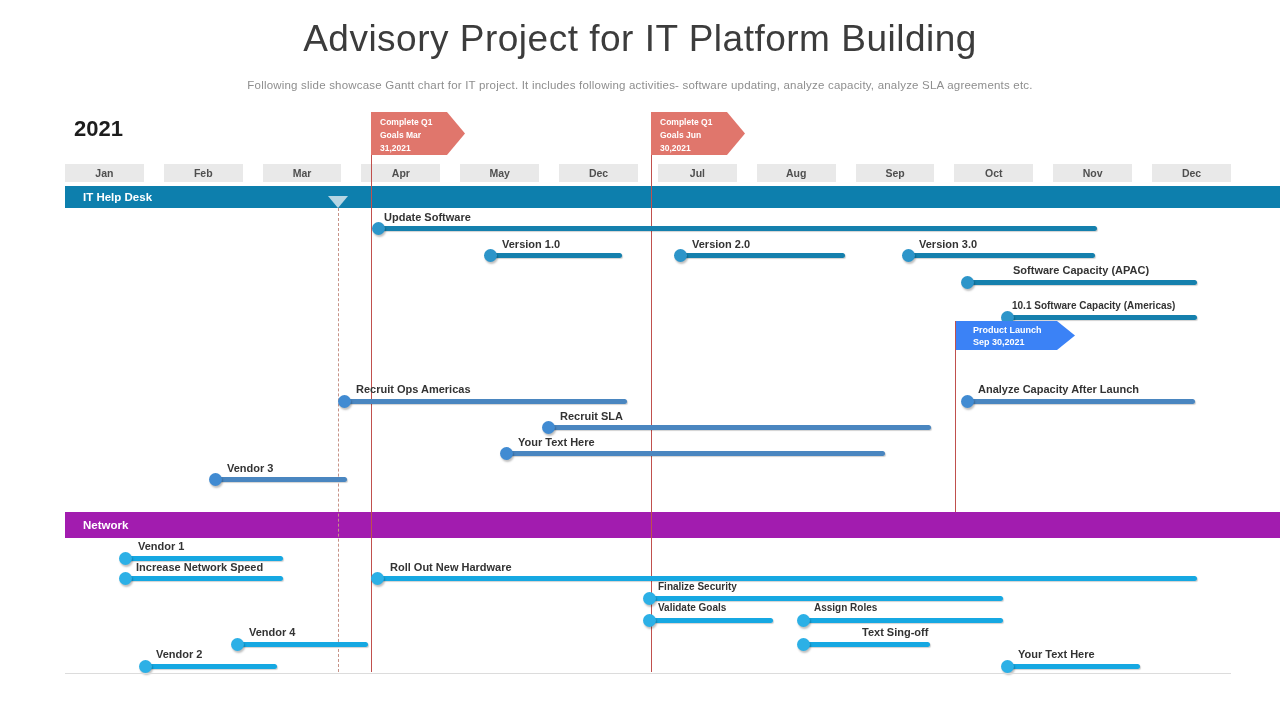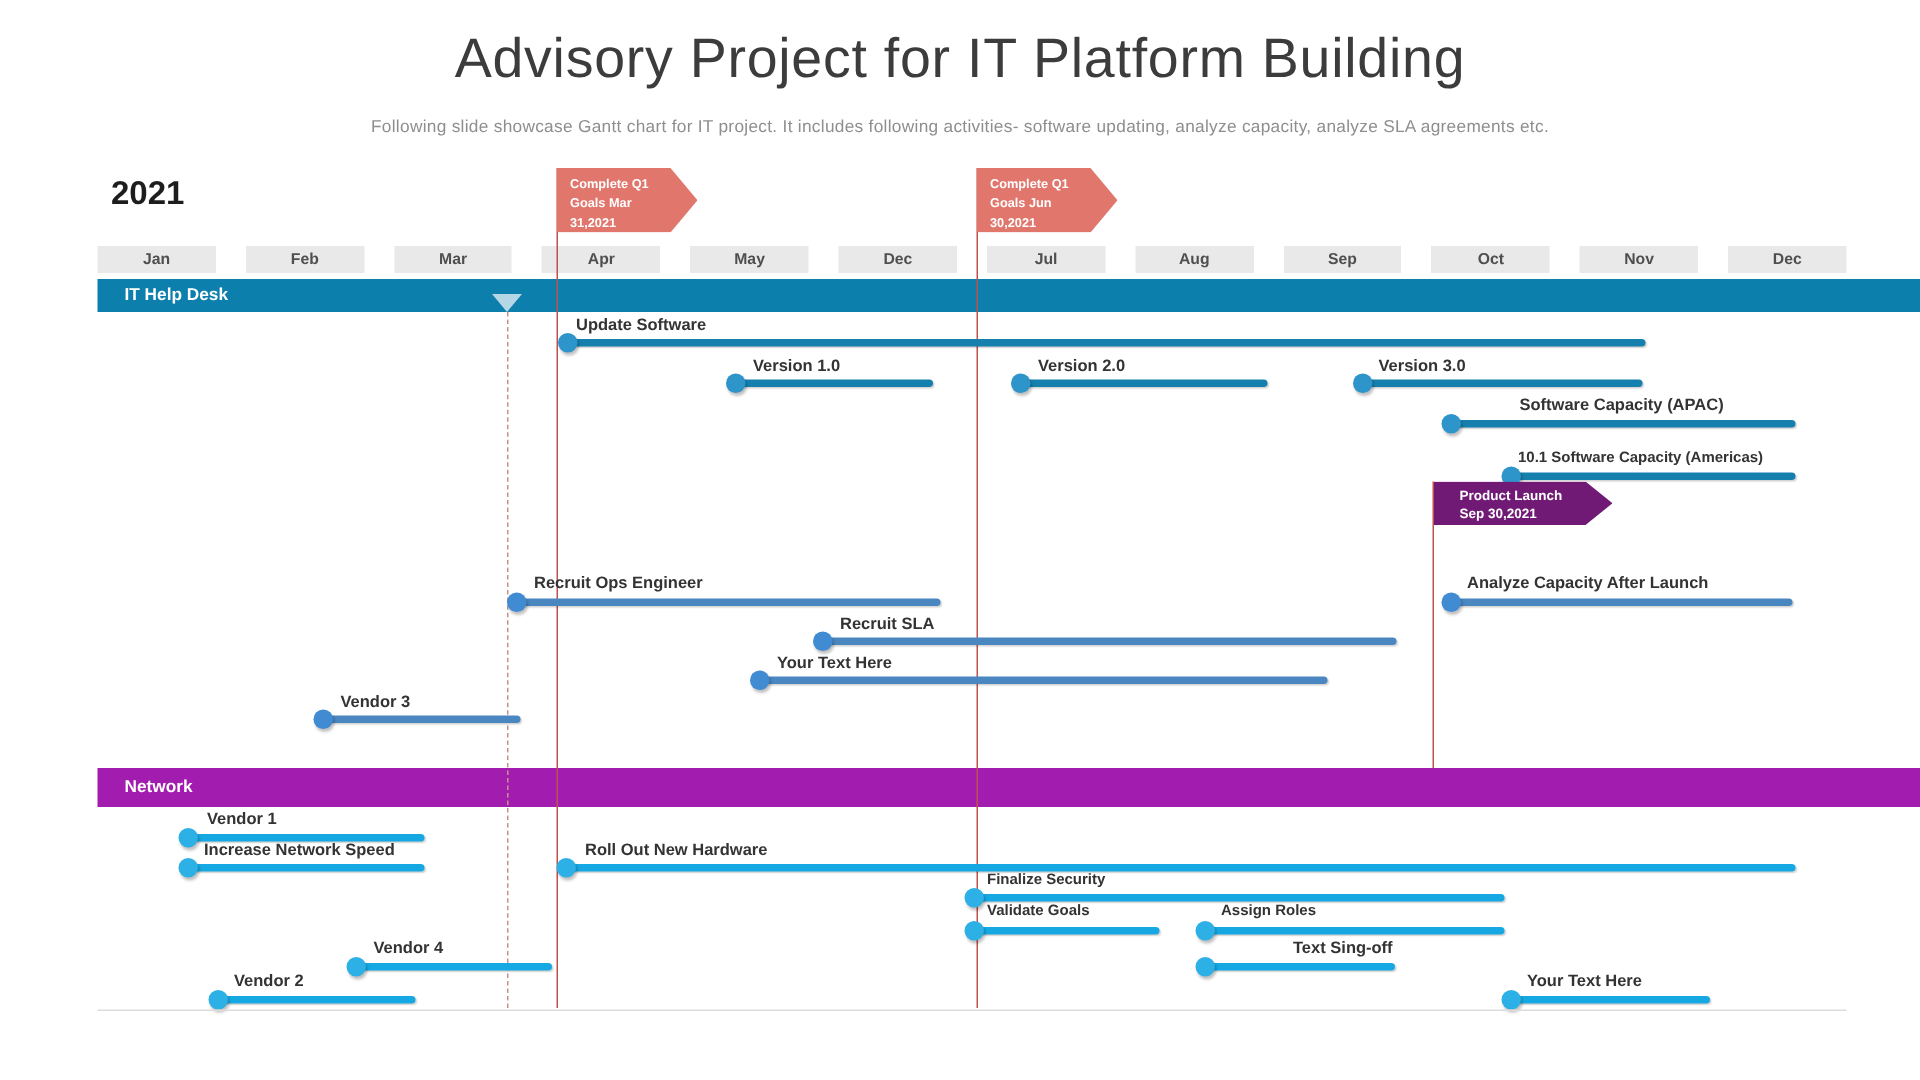--- a/index.html
+++ b/index.html
@@ -102,21 +102,21 @@
       <div class="dot" style="left: 902px; top: 249px; background: rgb(45, 149, 201);"></div>
       <div class="task-label" style="left: 919px; top: 238px;">Version 3.0</div>
       <div class="bar" style="left: 967px; top: 280px; width: 230px; background: rgb(21, 128, 173);"></div>
       <div class="dot" style="left: 961px; top: 276px; background: rgb(45, 149, 201);"></div>
       <div class="task-label" style="left: 980px; top: 264px; margin-left: 33px;">Software Capacity (APAC)</div>
       <div class="bar" style="left: 1007px; top: 315px; width: 190px; background: rgb(21, 128, 173);"></div>
       <div class="dot" style="left: 1001px; top: 311px; background: rgb(45, 149, 201);"></div>
       <div class="task-label" style="left: 1012px; top: 300px; font-size: 10px;">10.1 Software Capacity (Americas)</div>
       <div class="bar" style="left: 344px; top: 399px; width: 283px; background: rgb(74, 134, 192);"></div>
       <div class="dot" style="left: 338px; top: 395px; background: rgb(65, 139, 210);"></div>
-      <div class="task-label" style="left: 356px; top: 383px;">Recruit Ops Engineer</div>
+      <div class="task-label" style="left: 356px; top: 383px;">Recruit Ops Americas</div>
       <div class="bar" style="left: 967px; top: 399px; width: 228px; background: rgb(74, 134, 192);"></div>
       <div class="dot" style="left: 961px; top: 395px; background: rgb(65, 139, 210);"></div>
       <div class="task-label" style="left: 978px; top: 383px;">Analyze Capacity After Launch</div>
       <div class="bar" style="left: 548px; top: 425px; width: 383px; background: rgb(74, 134, 192);"></div>
       <div class="dot" style="left: 542px; top: 421px; background: rgb(65, 139, 210);"></div>
       <div class="task-label" style="left: 560px; top: 410px;">Recruit SLA</div>
       <div class="bar" style="left: 506px; top: 451px; width: 379px; background: rgb(74, 134, 192);"></div>
       <div class="dot" style="left: 500px; top: 447px; background: rgb(65, 139, 210);"></div>
       <div class="task-label" style="left: 518px; top: 436px;">Your Text Here</div>
       <div class="bar" style="left: 215px; top: 477px; width: 132px; background: rgb(74, 134, 192);"></div>
@@ -155,19 +155,19 @@
       <div class="flag" style="left: 371px; top: 112px; width: 94px; height: 43px; background: rgb(224, 118, 108);">
         <div>Complete Q1</div>
         <div>Goals Mar</div>
         <div>31,2021</div>
       </div>
       <div class="flag" style="left: 651px; top: 112px; width: 94px; height: 43px; background: rgb(224, 118, 108);">
         <div>Complete Q1</div>
         <div>Goals Jun</div>
         <div>30,2021</div>
       </div>
-      <div class="flag wide" style="left: 956px; top: 321px; width: 119px; height: 29px; background: #701a75;">
+      <div class="flag wide" style="left: 956px; top: 321px; width: 119px; height: 29px; background: #3b82f6;">
         <div>Product Launch</div>
         <div>Sep 30,2021</div>
       </div>
     </div>
   <div class="chart-bottom"></div>
 </div>
 
 </body></html>

